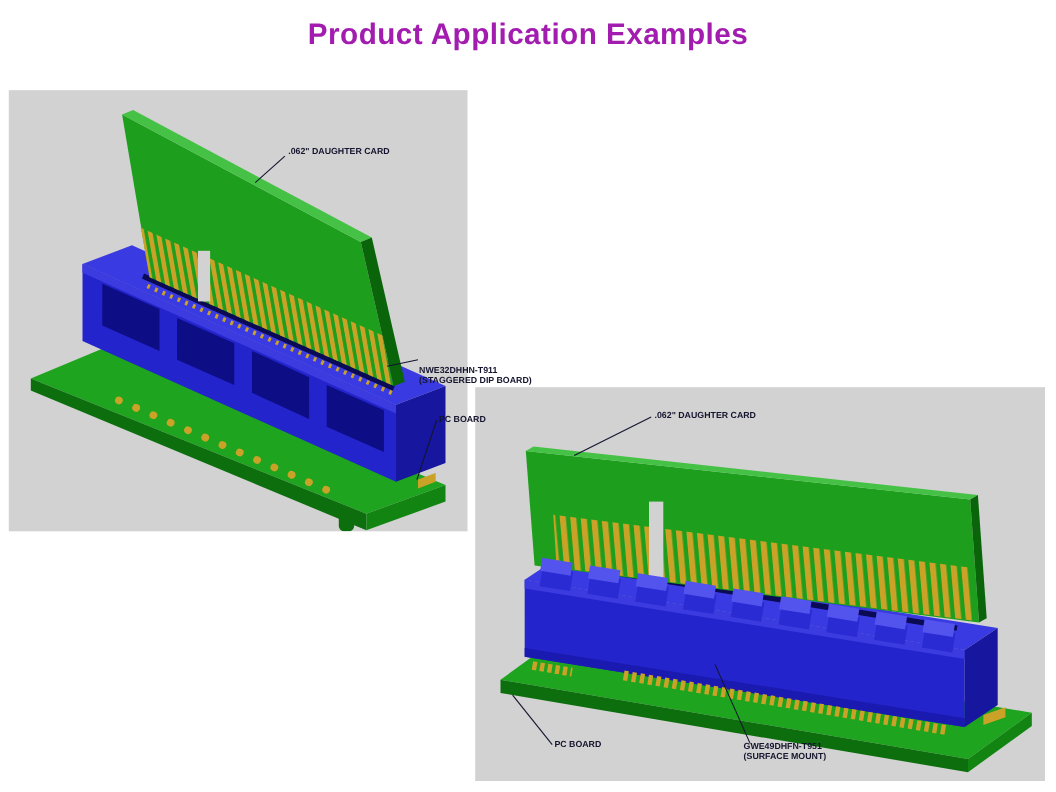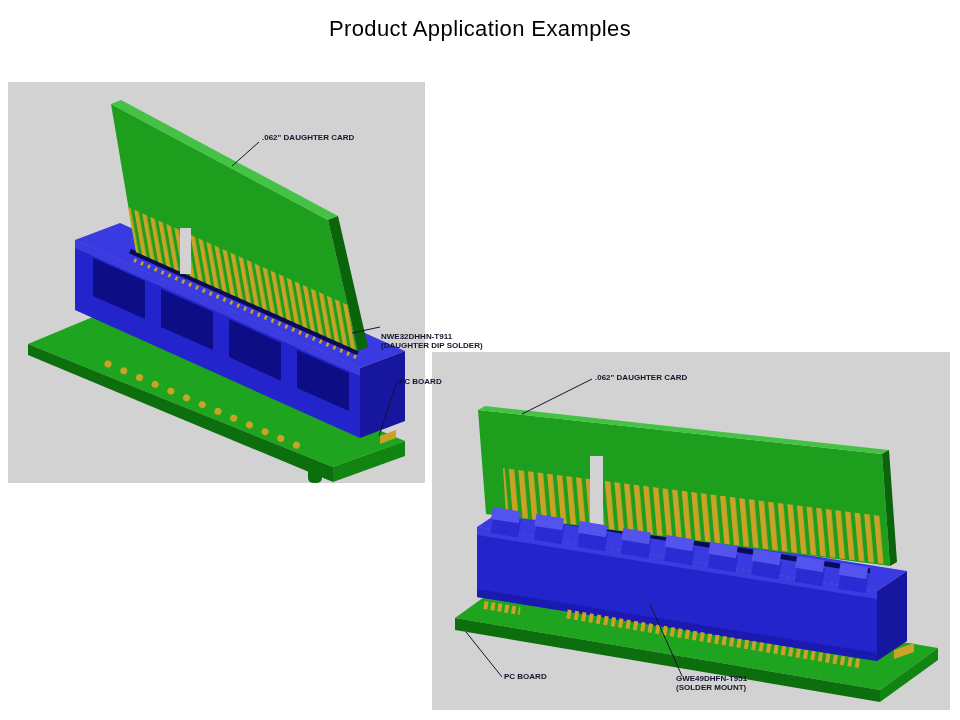--- a/index.html
+++ b/index.html
@@ -1,19 +1,19 @@
 <!DOCTYPE html>
 <html><head>
 <meta charset="utf-8">
 <style>
   html,body { margin:0; padding:0; background:#ffffff; }
   body { width:960px; height:720px; font-family:"Liberation Sans", sans-serif; }
   .slide { position:relative; width:960px; height:720px; background:#ffffff; overflow:hidden; }
   .title { position:absolute; top:16px; left:0; width:100%; text-align:center;
-           font-size:22px; font-weight:normal; color:#000000; letter-spacing:0.4px; }
+           font-size:27px; font-weight:bold; color:#a21caf; letter-spacing:0.4px; }
   .panel { position:absolute; background:#d2d2d2; }
   #panel1 { left:8px;   top:82px;  width:417px; height:401px; }
   #panel2 { left:432px; top:352px; width:518px; height:358px; }
   .panel svg { display:block; width:100%; height:100%; }
   .lbl { position:absolute; font-size:8px; font-weight:bold; color:#14142e;
          line-height:9px; white-space:nowrap; }
 </style>
 </head>
 <body>
 
@@ -105,24 +105,24 @@
 
       <line x1="160" y1="27" x2="90" y2="62" stroke-width="1" stroke="#14142e"></line>
       <line x1="70" y1="325" x2="34" y2="280" stroke-width="1" stroke="#14142e"></line>
       <line x1="250" y1="324" x2="218" y2="252" stroke-width="1" stroke="#14142e"></line>
     </svg>
   </div>
 
   <div class="lbl" style="left:262px; top:133px;">.062" DAUGHTER CARD</div>
   <div class="lbl" style="left:381px; top:332px;">
     <div>NWE32DHHN-T911</div>
-    <div>(DAUGHTER DIP SOLDER)</div>
+    <div>(STAGGERED DIP BOARD)</div>
   </div>
   <div class="lbl" style="left:399px; top:377px;">PC BOARD</div>
 
   <div class="lbl" style="left:595px; top:373px;">.062" DAUGHTER CARD</div>
   <div class="lbl" style="left:504px; top:672px;">PC BOARD</div>
   <div class="lbl" style="left:676px; top:674px;">
     <div>GWE49DHFN-T951</div>
-    <div>(SOLDER MOUNT)</div>
+    <div>(SURFACE MOUNT)</div>
   </div>
 
 </div>
 
 </body></html>

